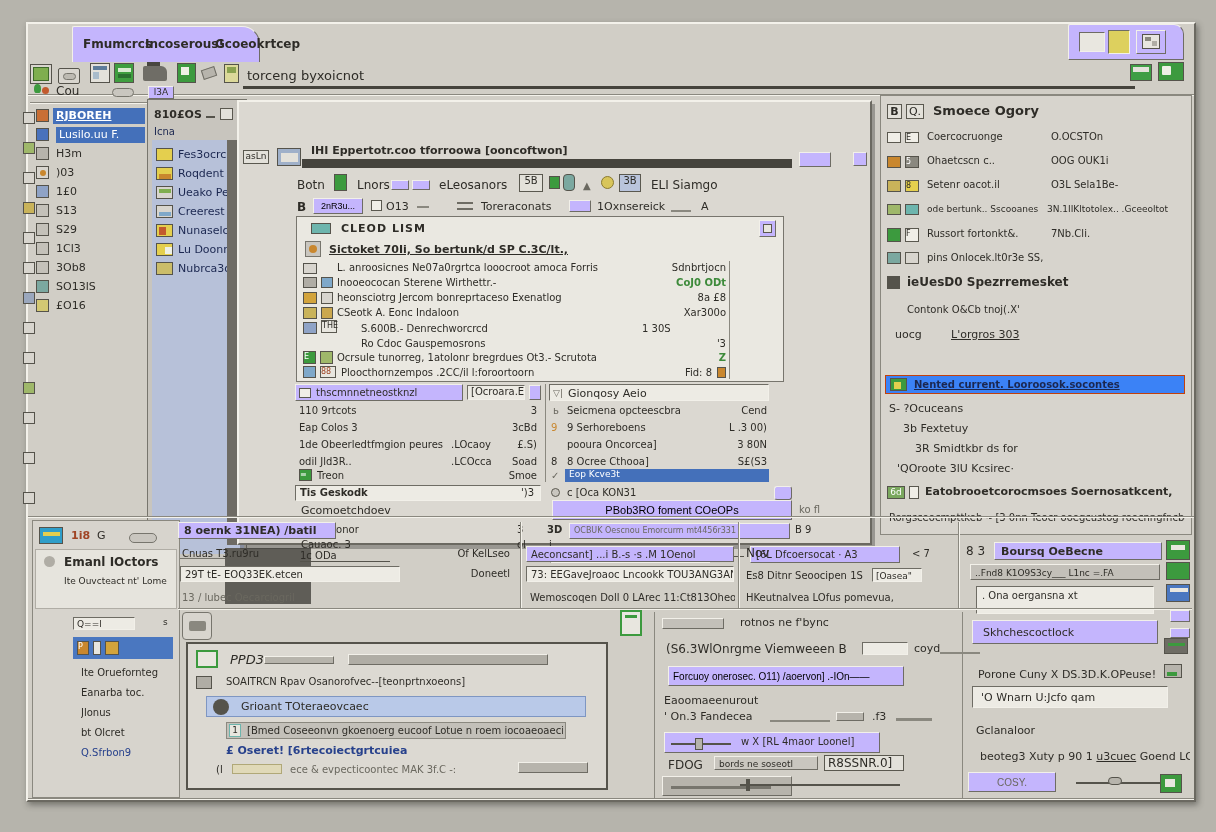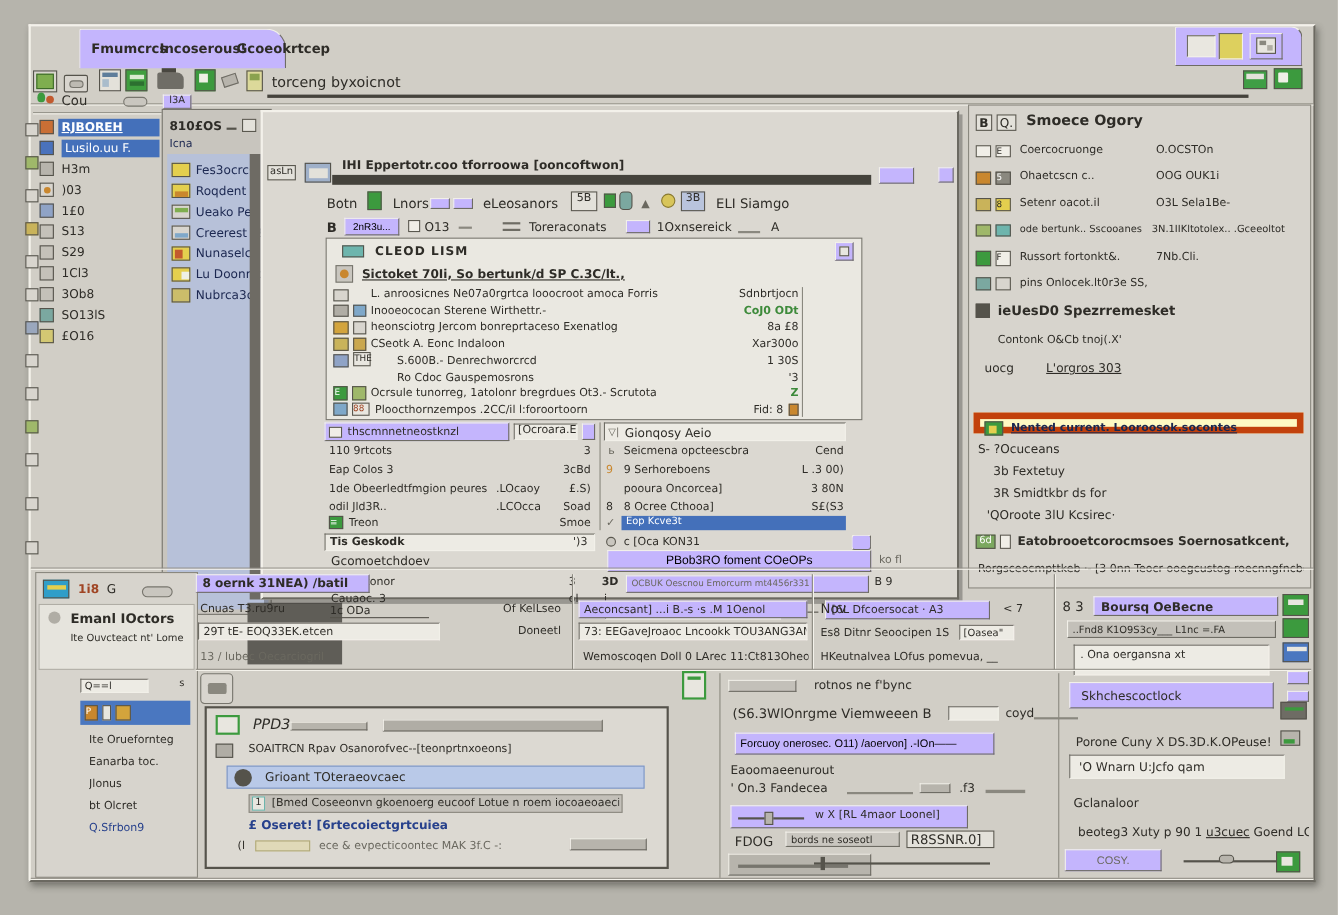--- a/index.html
+++ b/index.html
@@ -225,21 +225,21 @@
     <div class="a ico" style="left:24px;top:75px;width:12px;height:12px;background:#d8d5ce"></div>
     <span class="a f10 row" style="left:40px;top:75px;width:330px">heonsciotrg      Jercom bonreprtaceso Exenatlog</span>
     <span class="a f10 row" style="left:345px;top:75px;width:84px;text-align:right">8a  £8</span>
     <div class="a ico" style="left:6px;top:90px;width:14px;height:12px;background:#c9b35a"></div>
     <div class="a ico" style="left:24px;top:90px;width:12px;height:12px;background:#caa74e"></div>
     <span class="a f10 row" style="left:40px;top:90px;width:330px">CSeotk      A. Eonc Indaloon</span>
     <span class="a f10 row" style="left:345px;top:90px;width:84px;text-align:right">Xar300o</span>
     <div class="a ico" style="left:6px;top:105px;width:14px;height:12px;background:#8fa3c6"></div>
     <div class="a bdr f8" style="left:24px;top:103px;width:16px;height:13px;background:#e8e6df">THE</div>
     <span class="a f10 row" style="left:64px;top:106px;width:306px">S.600B.- Denrechworcrcd</span>
-    <span class="a f10 row" style="left:345px;top:106px;width:84px;text-align:right">1  30S</span>
+    <span class="a f10 row" style="left:345px;top:106px;width:84px;">1  30S</span>
     <span class="a f10 row" style="left:64px;top:121px;width:306px">Ro Cdoc Gauspemosrons</span>
     <span class="a f10 row" style="left:345px;top:121px;width:84px;text-align:right">'3</span>
     <div class="a ico f8 wt" style="left:6px;top:134px;width:13px;height:13px;background:#3c9a3e">E</div>
     <div class="a ico" style="left:23px;top:134px;width:13px;height:13px;background:#9fb86a"></div>
     <span class="a f10 row" style="left:40px;top:135px;width:330px">Ocrsule tunorreg, 1atolonr bregrdues Ot3.- Scrutota</span>
     <span class="a f10 b grn row" style="left:345px;top:135px;width:84px;text-align:right">Z</span>
     <div class="a ico" style="left:6px;top:149px;width:13px;height:12px;background:#7fa8c9"></div>
     <div class="a bdr f8 red" style="left:23px;top:149px;width:16px;height:12px;background:#e8e6df">88</div>
     <span class="a f10 row" style="left:44px;top:150px;width:326px">Ploocthornzempos .2CC/il l:foroortoorn</span>
     <span class="a f10 row" style="left:345px;top:150px;width:70px;text-align:right">Fid: 8</span>
@@ -347,29 +347,29 @@
   <span class="a f10 row" style="left:170px;top:132px;width:130px">7Nb.Cli.</span>
   <div class="a ico" style="left:6px;top:156px;width:14px;height:12px;background:#7ba8a0"></div>
   <div class="a bdr" style="left:24px;top:156px;width:14px;height:12px;background:#d8d5ce"></div>
   <span class="a f10 row" style="left:46px;top:156px;width:250px">pins Onlocek.lt0r3e SS,</span>
   <div class="a ico" style="left:6px;top:180px;width:13px;height:13px;background:#55534b"></div>
   <span class="a f12 b row" style="left:26px;top:179px;width:270px">ieUesD0  Spezrremesket</span>
   <span class="a f10 row" style="left:26px;top:208px;width:270px">Contonk  O&amp;Cb tnoj(.X'</span>
   <span class="a f11 row" style="left:14px;top:232px;width:50px">uocg</span>
   <span class="a f11 u row" style="left:70px;top:232px;width:120px">L'orgros 303</span>
 
-  <div class="a" style="left:4px;top:279px;width:300px;height:19px;background:#fef9c3;border:6px solid #c2410c">
+  <div class="a" style="left:4px;top:279px;width:300px;height:19px;background:#3b82f6;border:1px solid #c2410c">
     <div class="a ico" style="left:4px;top:2px;width:17px;height:13px;background:#3c9a3e">
         <div class="a" style="left:3px;top:3px;width:7px;height:7px;background:#e4cf4e"></div>
       </div>
     <span class="a f10 b u navy row" style="left:28px;top:3px;width:265px">Nented current. Looroosok.socontes</span>
   </div>
   <span class="a f11 row" style="left:8px;top:306px;width:280px">S- ?Ocuceans</span>
   <span class="a f11 row" style="left:22px;top:326px;width:266px">3b Fextetuy</span>
-  <span class="a f11 row" style="left:22px;top:346px;width:266px">3R Smidtkbr ds for</span>
+  <span class="a f11 row" style="left:34px;top:346px;width:266px">3R Smidtkbr ds for</span>
   <span class="a f11 row" style="left:16px;top:366px;width:274px">'QOroote      3lU Kcsirec·</span>
   <span class="a ico f9 wt" style="left:6px;top:390px;width:18px;height:13px;background:#7ba85f;text-align:center">6d</span>
   <div class="a bdr" style="left:28px;top:390px;width:10px;height:13px;background:#f0eee7"></div>
   <span class="a f11 b row" style="left:44px;top:389px;width:256px">Eatobrooetcorocmsoes Soernosatkcent,</span>
   <span class="a f10 row" style="left:8px;top:416px;width:296px">Rorgsceocmpttkeb ·- [3 0nn Teocr ooegcustog roecnngfncboe</span>
 </div>
 
 <div class="a hline" style="left:28px;top:516px;width:1166px;height:2px"></div>
 
 <div class="a" style="left:32px;top:520px;width:148px;height:278px;background:#d7d4cd;border:1px solid #8a887f">

